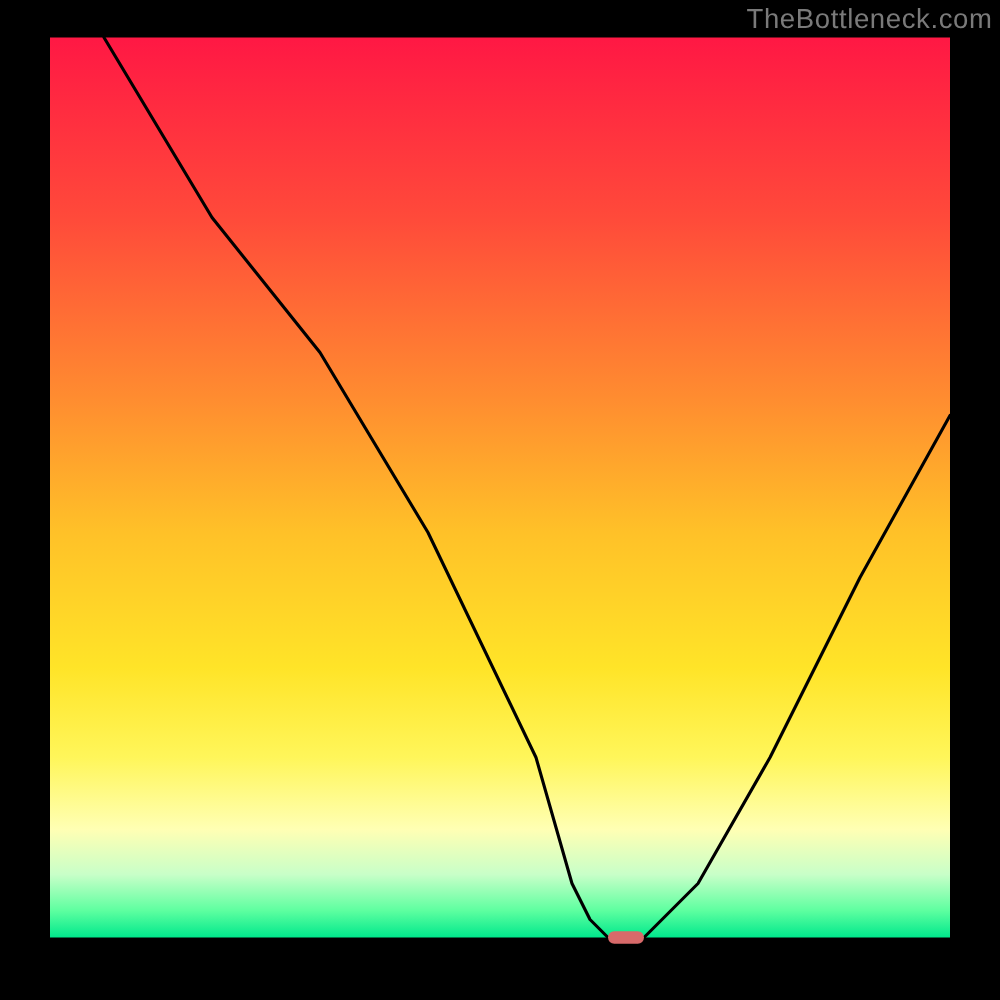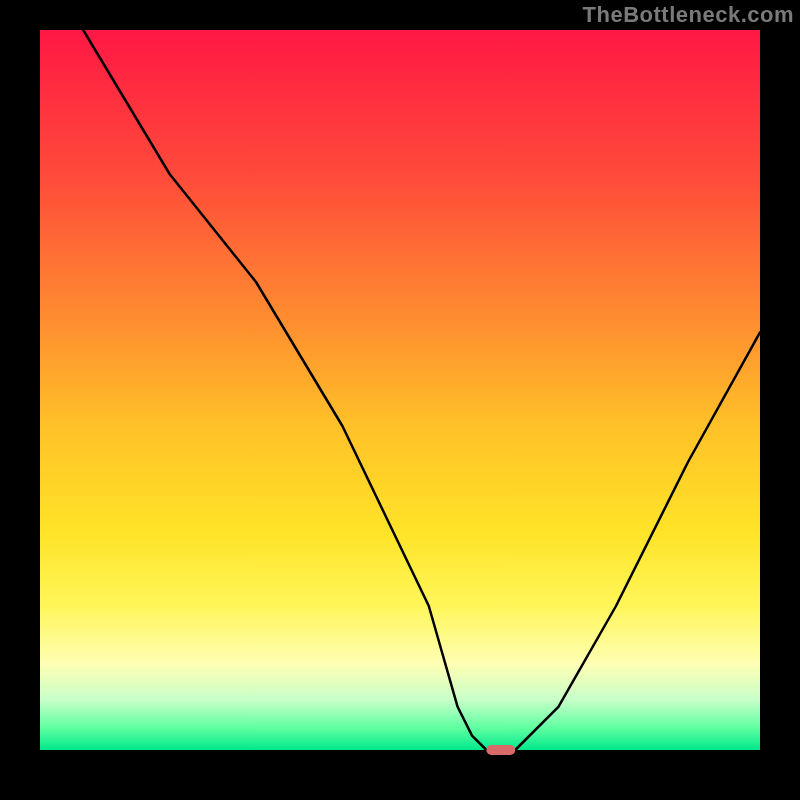--- a/index.html
+++ b/index.html
@@ -1,17 +1,17 @@
 <!DOCTYPE html>
 <html><head>
 <meta charset="utf-8">
 <style>
   html,body{margin:0;padding:0;width:800px;height:800px;background:#000;font-family:Arial,Helvetica,sans-serif}
   .wrap{position:relative;width:800px;height:800px}
-  .watermark{position:absolute;top:2px;right:6px;color:#7a7a7a;font-size:22px;font-weight:700;letter-spacing:0.5px}
+  .watermark{position:absolute;top:2px;right:6px;color:#7a7a7a;font-size:22px;font-weight:400;letter-spacing:0.5px}
   svg{display:block}
 </style>
 </head>
 <body>
 <div class="wrap">
 
 <svg width="800" height="800" viewBox="0 0 800 800">
   <defs>
     <linearGradient id="bg-grad" x1="0" y1="0" x2="0" y2="1">
           <stop offset="0%" stop-color="#ff1844"></stop>

